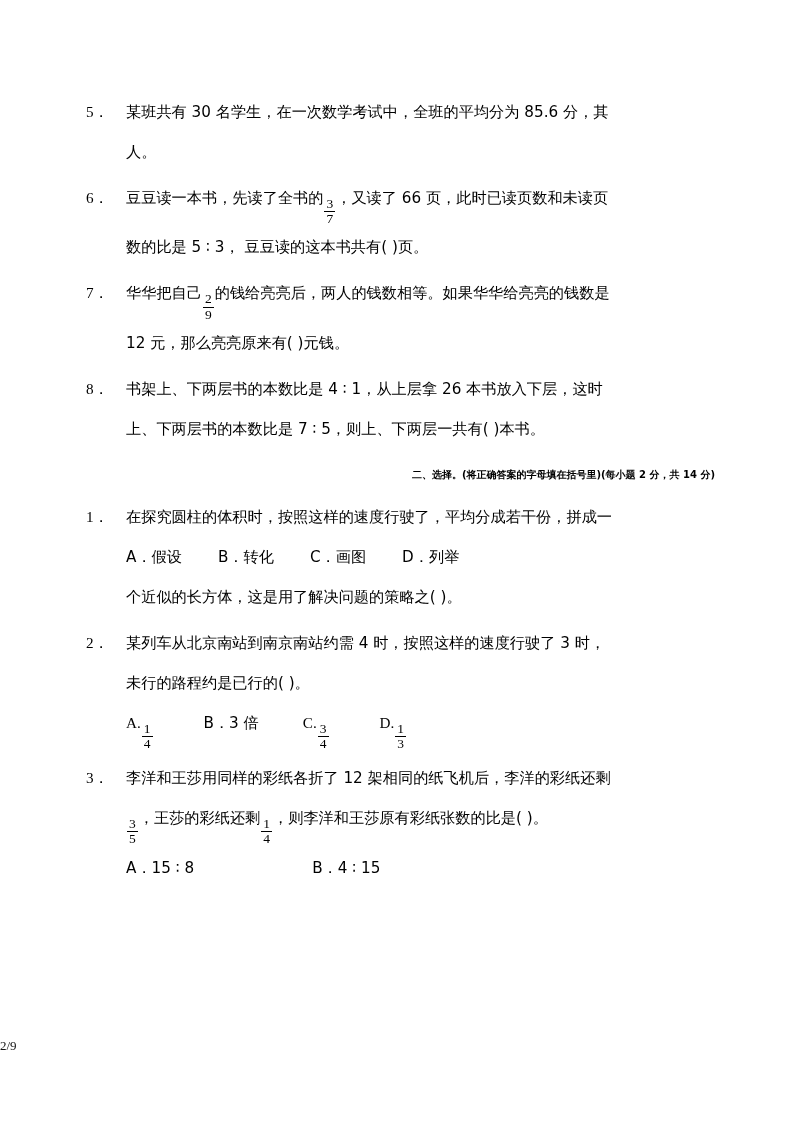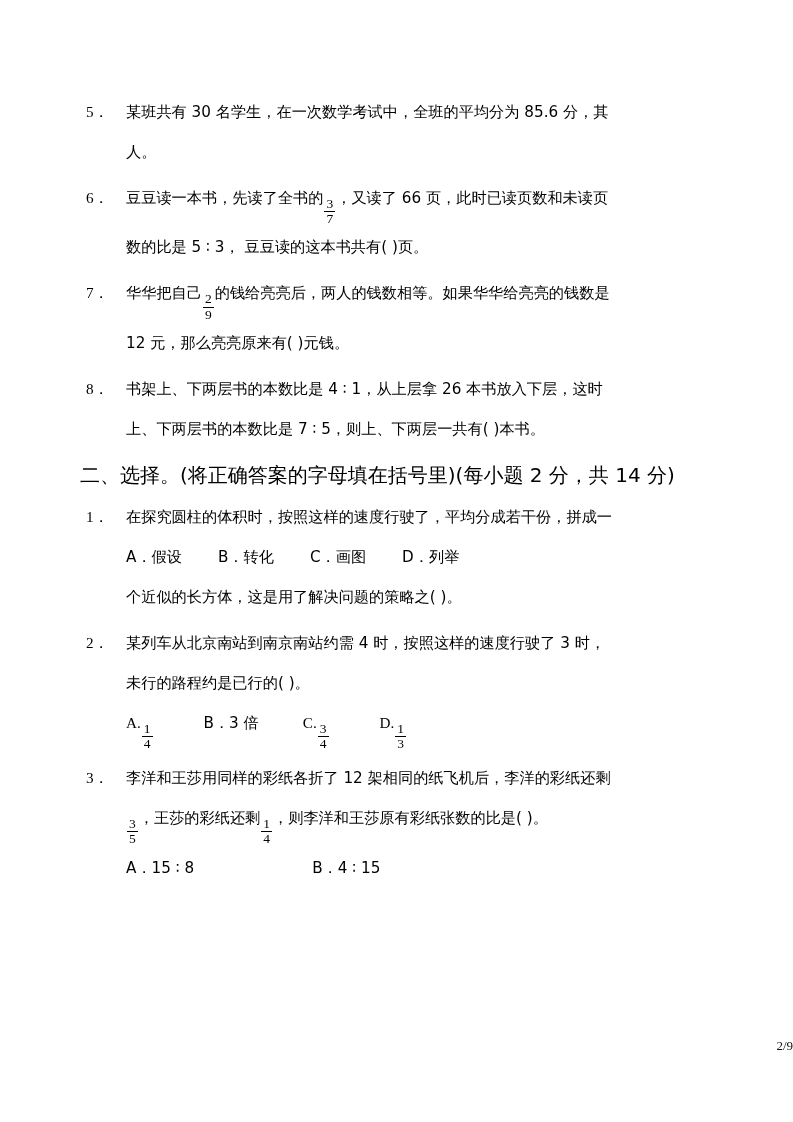--- a/index.html
+++ b/index.html
@@ -60,41 +60,42 @@
     top: -1px;
   }
   .frac .nu {
     padding: 0 2px;
   }
   .frac .de {
     padding: 0 2px;
     border-top: 1px solid #000;
   }
   .section-title {
-    font-size: 20px;
-    font-weight: normal;
+    font-size: 10px;
+    font-weight: bold;
     line-height: 40px;
     margin-top: 4px;
     margin-bottom: 2px;
     padding-left: 2px;
+    text-align: right;
   }
   .choices {
     display: block;
     white-space: nowrap;
   }
   .choice {
     display: inline-block;
     font-family: "Liberation Serif", serif;
   }
   .footer {
     position: absolute;
     left: 0;
     right: 0;
     bottom: 68px;
-    text-align: right;
+    text-align: left;
     font-size: 13px;
     font-family: "Liberation Serif", serif;
     color: #111;
   }
   .cjk { font-family: "DejaVu Sans", "Liberation Sans", sans-serif; }
 </style>
 </head>
 <body>
 
 <div class="page">

